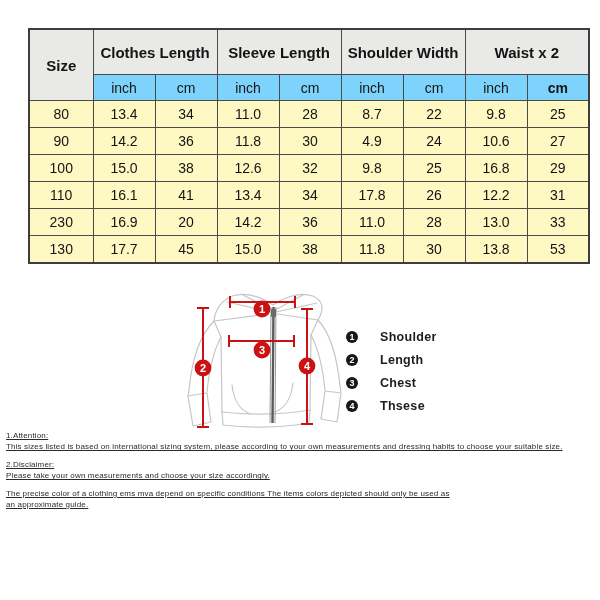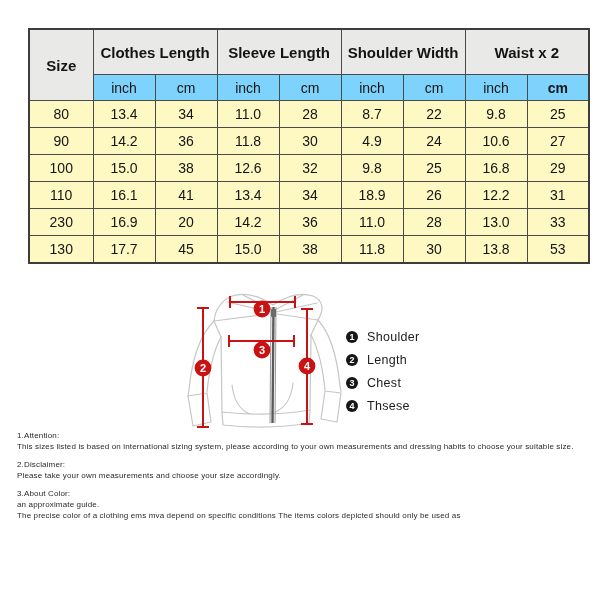--- a/index.html
+++ b/index.html
@@ -27,23 +27,23 @@
   table.size-table tbody td{background:#fef9c3;font-size:14px;height:26px;}
   
   svg.garment{position:absolute;left:177px;top:290px;}
   
   .legend{position:absolute;left:346px;top:330px;}
   .legend-item{display:flex;align-items:center;height:13px;margin-bottom:10px;}
   .legend-dot{
     width:12px;height:12px;border-radius:50%;background:#171717;color:#fff;
     font-size:9px;font-weight:bold;line-height:12px;text-align:center;flex:0 0 12px;
   }
-  .legend-label{margin-left:9px;font-size:12.5px;font-weight:normal;color:#1c1c1c;letter-spacing:.3px;}
-  
-  .notes{position:absolute;left:17px;top:430px;width:580px;font-size:8px;line-height:11.4px;color:#2a2a2a;}
+  .legend-label{margin-left:22px;font-size:12.5px;font-weight:bold;color:#1c1c1c;letter-spacing:.3px;}
+  
+  .notes{position:absolute;left:6px;top:430px;width:580px;font-size:8px;line-height:11.4px;color:#2a2a2a;text-decoration:underline;}
   .note-section{margin-bottom:6px;}
   .note-title,.note-line{white-space:nowrap;letter-spacing:.15px;}
 </style>
 </head>
 <body>
 
 <div class="canvas">
 
   <table class="size-table">
     <colgroup>
@@ -109,21 +109,21 @@
           <td>25</td>
           <td>16.8</td>
           <td>29</td>
         </tr>
         <tr>
           <td>110</td>
           <td>16.1</td>
           <td>41</td>
           <td>13.4</td>
           <td>34</td>
-          <td>18.9</td>
+          <td>17.8</td>
           <td>26</td>
           <td>12.2</td>
           <td>31</td>
         </tr>
         <tr>
           <td>230</td>
           <td>16.9</td>
           <td>20</td>
           <td>14.2</td>
           <td>36</td>
@@ -217,19 +217,18 @@
   <div class="notes" id="notes">
       <div class="note-section">
         <div class="note-title">1.Attention:</div>
         <div class="note-line">This sizes listed is based on international sizing system, please according to your own measurements and dressing habits to choose your suitable size.</div>
       </div>
       <div class="note-section">
         <div class="note-title">2.Disclaimer:</div>
         <div class="note-line">Please take your own measurements and choose your size accordingly.</div>
       </div>
       <div class="note-section">
-        <div class="note-title">3.About Color:</div>
+        <div class="note-line">The precise color of a clothing ems mva depend on specific conditions The items colors depicted should only be used as</div>
         <div class="note-line">an approximate guide.</div>
-        <div class="note-line">The precise color of a clothing ems mva depend on specific conditions The items colors depicted should only be used as</div>
       </div>
     </div>
 
 </div>
 
 </body></html>

